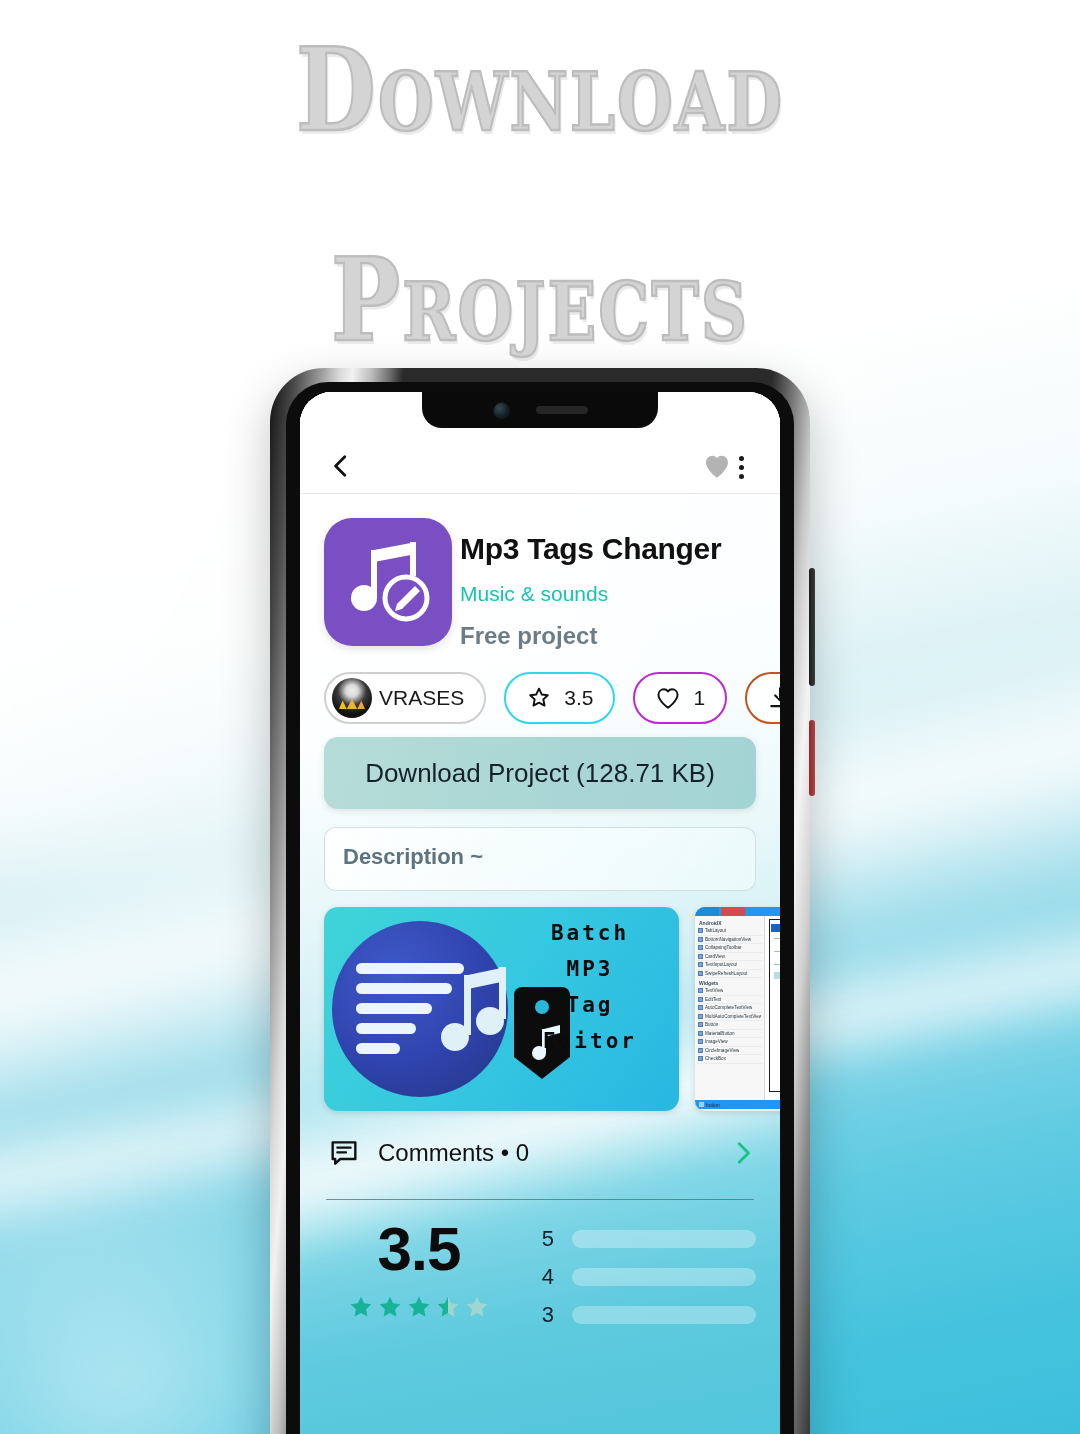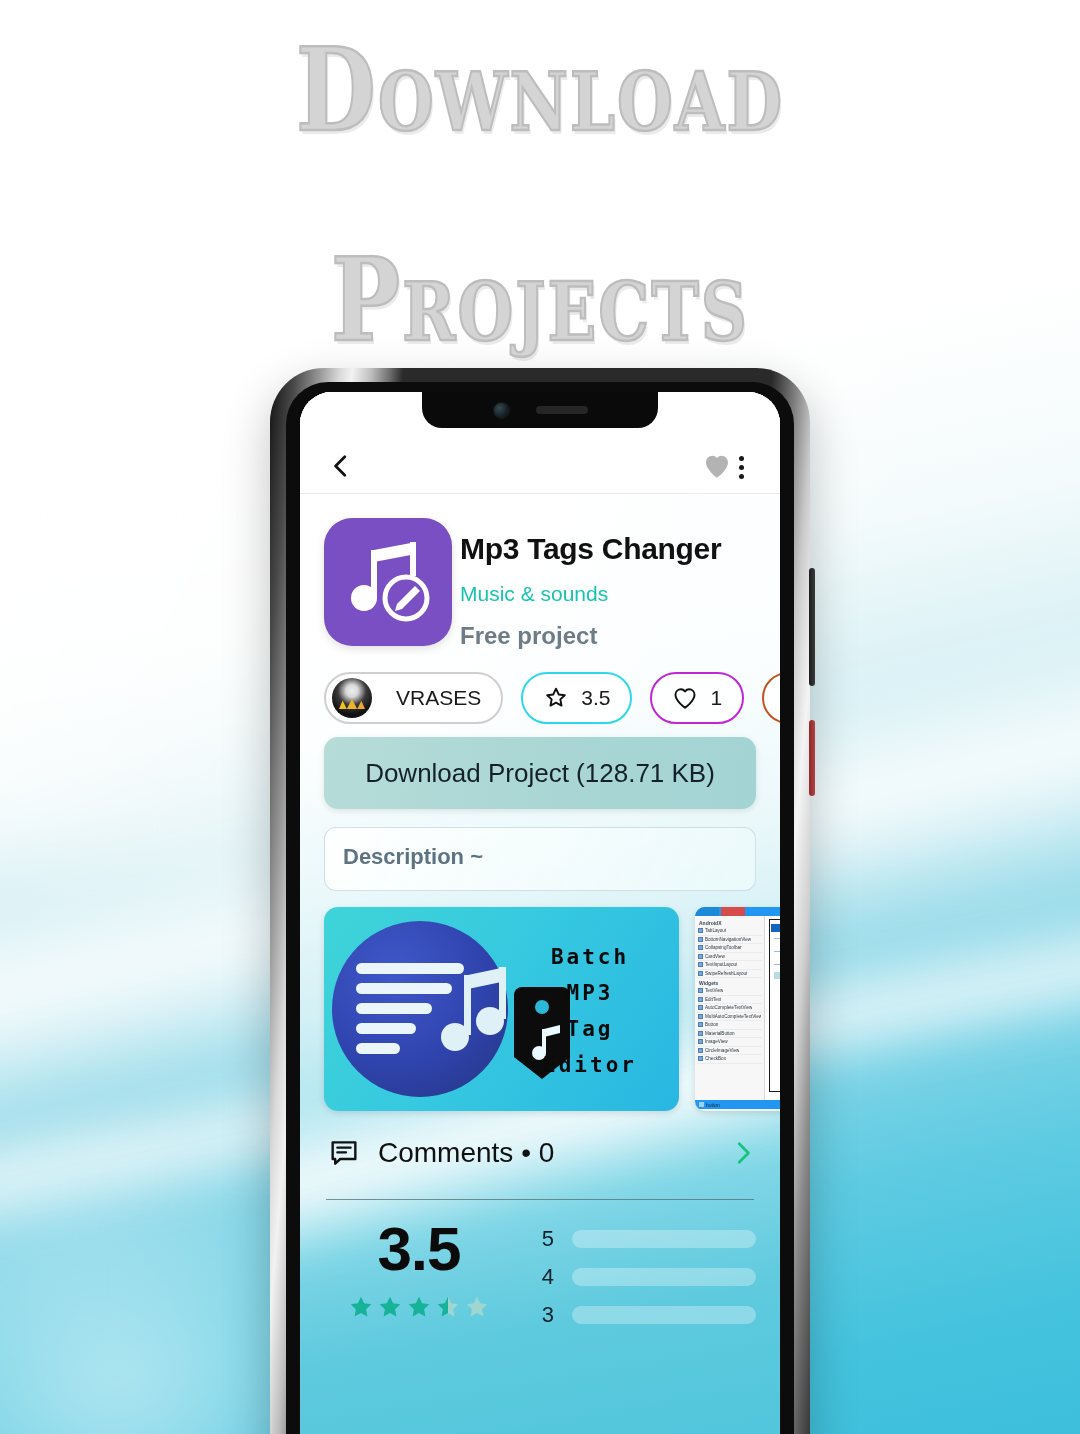--- a/index.html
+++ b/index.html
@@ -152,21 +152,21 @@
   .app-free { font-size:24px; font-weight:bold; color:#6e7c86; margin-top:16px; }
 
   
   .chips { display:flex; gap:18px; padding:22px 0 0 24px; align-items:center; }
   .chip {
     height:52px; border-radius:26px; border:2px solid #ccc;
     background:rgba(255,255,255,.82);
     display:flex; align-items:center; gap:12px; padding:0 20px;
     font-size:21px; color:#1a1a1a; flex:0 0 auto; white-space:nowrap;
   }
-  .chip.author { padding-left:6px; gap:24px; border-color:#cfcfcf; }
+  .chip.author { padding-left:6px; gap:7px; border-color:#cfcfcf; }
   .avatar {
     width:40px; height:40px; border-radius:50%; flex:0 0 auto; overflow:hidden;
     background:radial-gradient(circle at 50% 32%, #efefef 0%, #d8d8d8 18%, #3a3a3a 42%, #111 70%);
     position:relative;
   }
   .avatar:before {
     content:""; position:absolute; left:7px; top:20px; width:26px; height:11px;
     background:linear-gradient(to right,#f0c419,#e8a33d);
     clip-path:polygon(0 100%,14% 22%,30% 100%,50% 10%,70% 100%,86% 26%,100% 100%);
   }
@@ -206,21 +206,21 @@
     position:absolute; left:8px; top:14px; width:176px; height:176px; border-radius:50%;
     background:radial-gradient(circle at 35% 30%, #3f59c9 0%, #2f43ad 55%, #24357f 100%);
   }
   .shot1-lines { position:absolute; left:32px; top:56px; }
   .shot1-lines i {
     display:block; height:11px; border-radius:6px; background:#eaf6fb; margin-bottom:9px;
   }
   .shot1-note { position:absolute; left:110px; top:58px; }
   .shot1-tag  { position:absolute; left:186px; top:74px; }
   .shot1-text {
-    position:absolute; right:14px; top:32px; width:150px; text-align:center;
+    position:absolute; right:14px; top:8px; width:150px; text-align:center;
     font-family:"DejaVu Sans Mono", monospace; color:#0a0a0a; font-weight:bold;
     font-size:21px; letter-spacing:3px; line-height:1.72;
   }
   .shot2 {
     width:180px; height:204px; border-radius:10px; flex:0 0 auto; overflow:hidden;
     background:#f3f3f3; position:relative; box-shadow:0 2px 6px rgba(0,0,0,.12);
     font-size:5px; color:#20303a; font-family:"Liberation Sans", sans-serif;
   }
   .s2-tabbar { height:9px; background:#2196f3; display:flex; }
   .s2-tab { width:24px; height:9px; background:#1c8ad6; margin-right:2px; }
@@ -237,21 +237,21 @@
   .s2-flds { font-size:4px; color:#4a6577; margin:1px 4px 0 4px; }
   .s2-btn { height:7px; background:#b8dde0; margin:7px 4px 0 4px; }
   .s2-bottom { height:9px; background:#2196f3; display:flex; align-items:center; gap:2px; padding-left:4px; }
   .s2-bsq { width:5px; height:5px; background:#9cd0f5; }
 
   
   .comments {
     display:flex; align-items:center; gap:18px;
     padding:26px 24px 0 28px;
   }
-  .cmt-label { font-size:28px; color:#111; flex:1; }
+  .cmt-label { font-size:24px; color:#111; flex:1; }
   .chev-right { width:26px; height:30px; }
   .divider { height:1px; background:#5b6b70; margin:30px 26px 0 26px; opacity:.75; }
 
   
   .rating-title { font-size:22px; color:#16202a; padding:46px 0 0 24px; }
   .rating-body { display:flex; align-items:flex-start; padding:14px 24px 0 24px; gap:26px; }
   .rating-left { width:190px; text-align:center; padding-top:4px; }
   .rating-num { font-size:62px; font-weight:bold; color:#0b0b0b; line-height:1; letter-spacing:-1px; }
   .rating-stars { margin-top:14px; display:flex; justify-content:center; gap:3px; }
   .bars { flex:1; padding-top:12px; }

